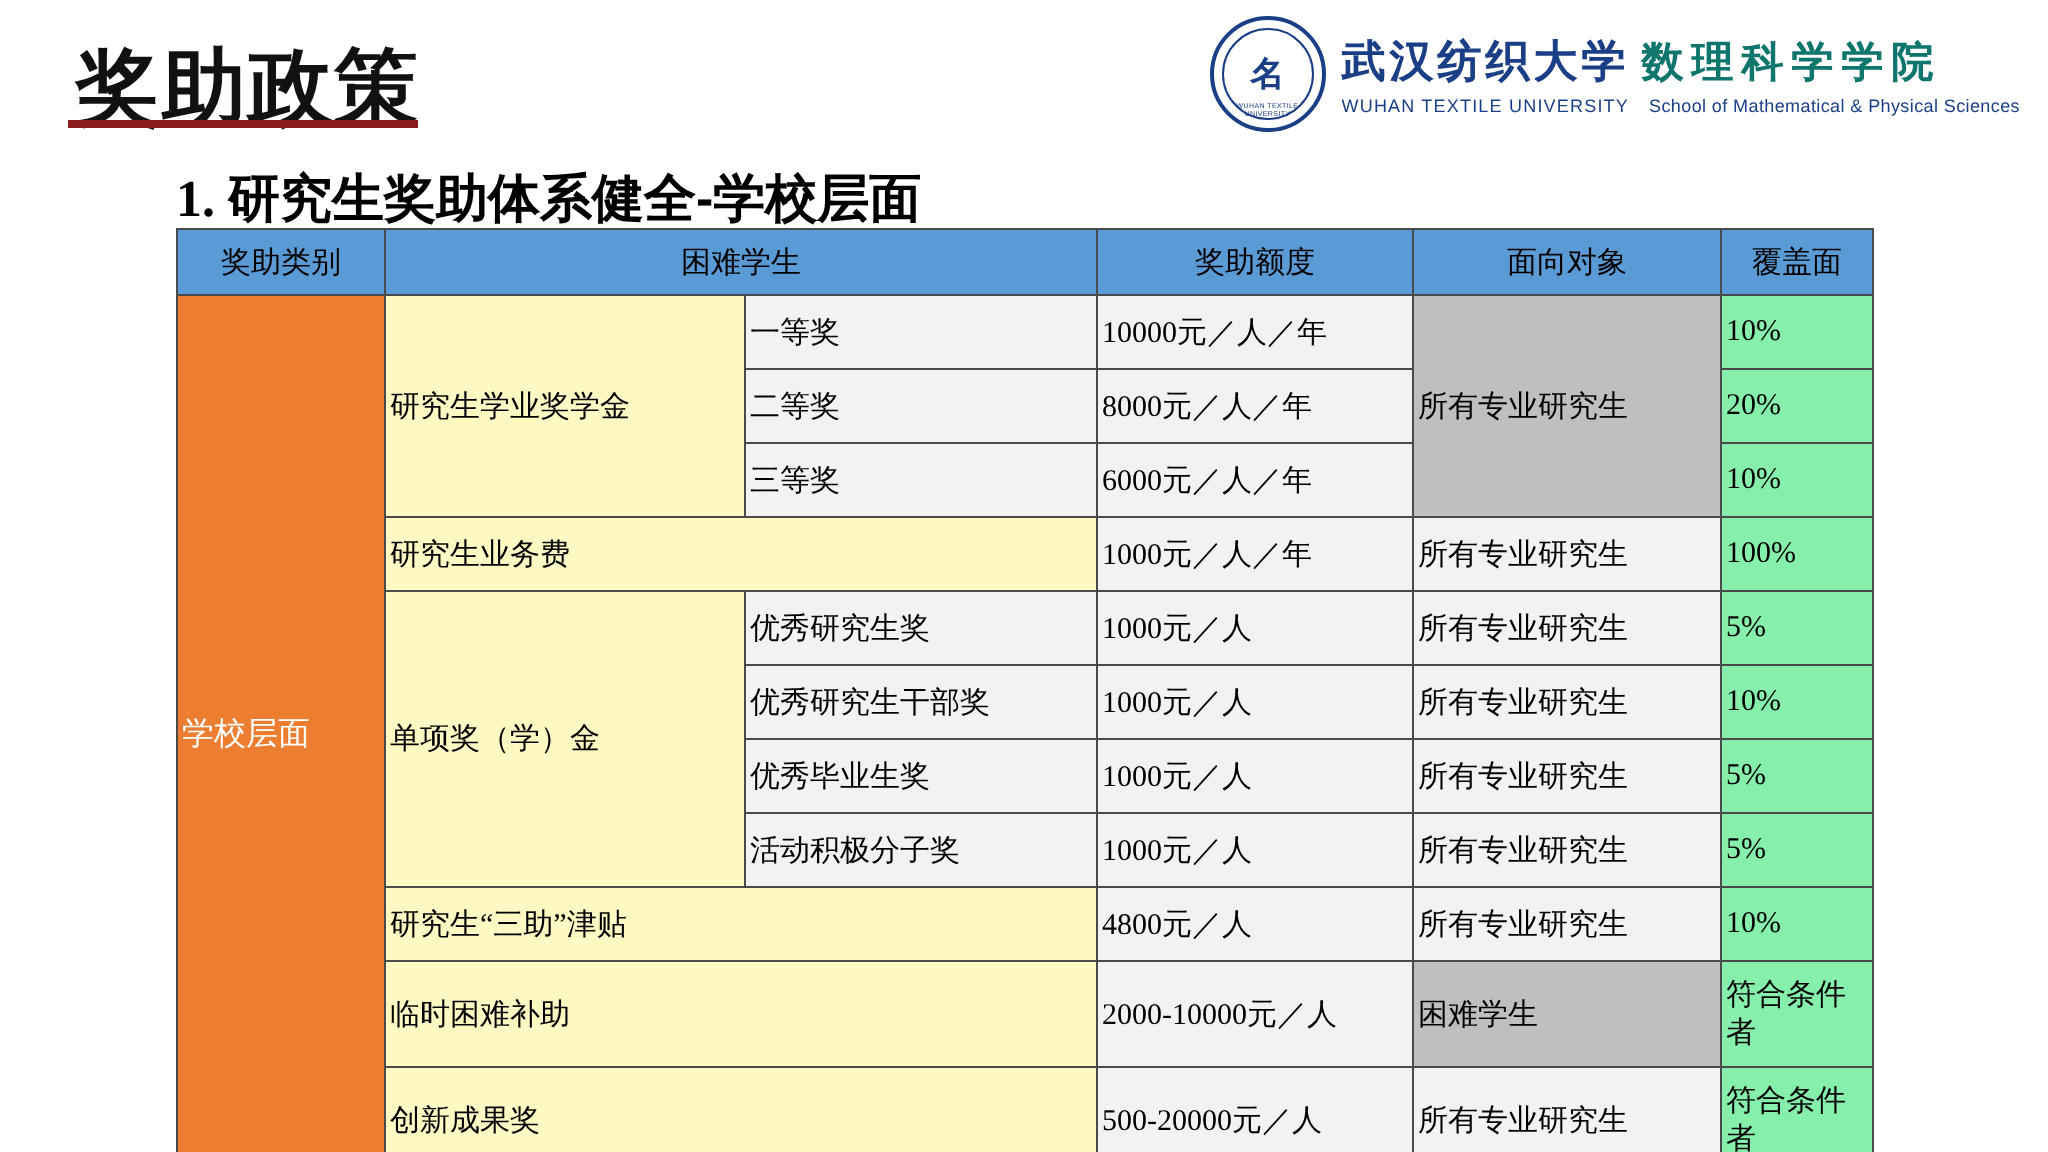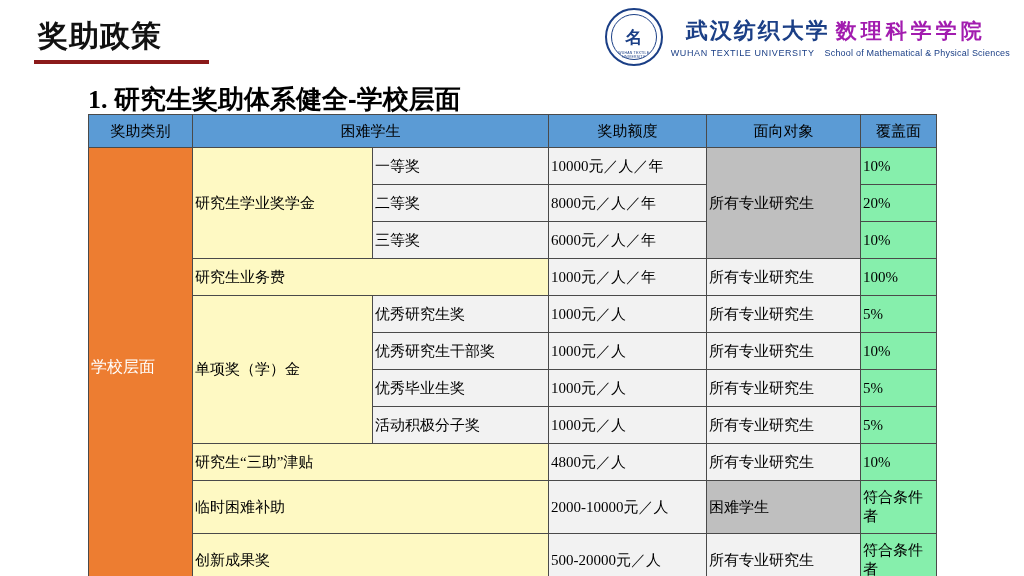--- a/index.html
+++ b/index.html
@@ -18,21 +18,21 @@
     position: relative;
     width: 1024px;
     height: 576px;
     background: #ffffff;
   }
   
   .slide-title {
     position: absolute;
     left: 38px;
     top: 16px;
-    font-size: 30px;
+    font-size: 42px;
     font-weight: bold;
     color: #111111;
     letter-spacing: 1px;
     font-family: "Liberation Sans", sans-serif;
   }
   .title-rule {
     position: absolute;
     left: 34px;
     top: 60px;
     width: 175px;
@@ -89,33 +89,32 @@
   }
   .logo-texts {
     display: flex;
     flex-direction: column;
     justify-content: center;
   }
   .logo-line-1 {
     display: flex;
     align-items: baseline;
     gap: 6px;
-    margin-left: 15px;
   }
   .logo-cn-main {
     font-size: 22px;
     font-weight: bold;
     color: #1b3f86;
     letter-spacing: 2px;
     font-family: "Liberation Serif", serif;
   }
   .logo-cn-dept {
     font-size: 21px;
     font-weight: bold;
-    color: #a21caf;
+    color: #0f766e;
     letter-spacing: 4px;
     font-family: "Liberation Serif", serif;
   }
   .logo-line-2 {
     display: flex;
     align-items: baseline;
     gap: 10px;
     margin-top: 2px;
   }
   .logo-en-main {

